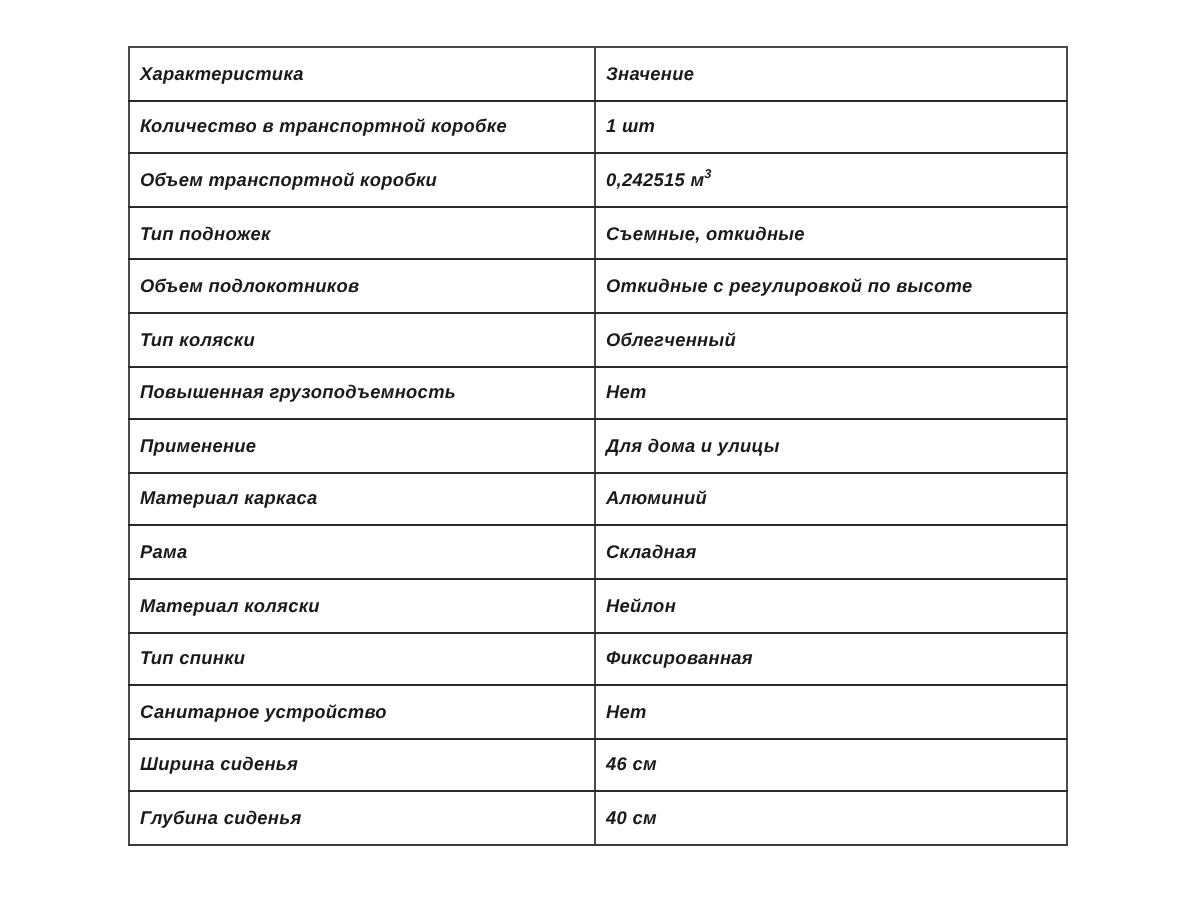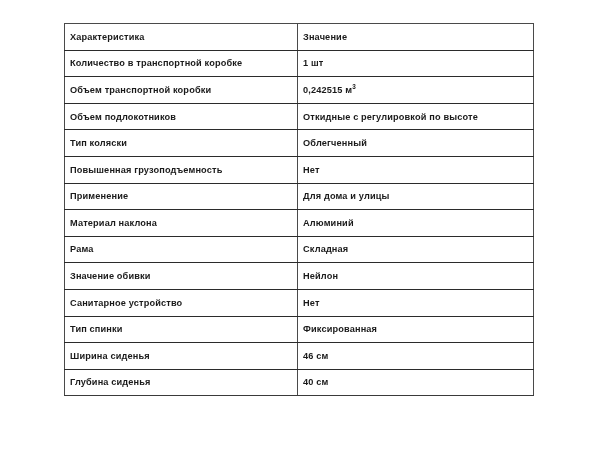--- a/index.html
+++ b/index.html
@@ -33,20 +33,21 @@
     height: 25.6px;
     padding: 0 4px 0 5px;
     font-size: 9.2px;
     font-weight: bold;
     color: #1a1a1a;
     letter-spacing: 0.15px;
     vertical-align: middle;
     line-height: 1.1;
     white-space: nowrap;
     overflow: hidden;
+    font-style: italic;
   }
   table.spec-table tr:last-child td {
     border-bottom: 1px solid #3a3a3a;
   }
   sup {
     font-size: 6.4px;
     vertical-align: super;
     line-height: 0;
   }
 </style>
@@ -66,54 +67,58 @@
       </tr>
     <tr>
           <td>Количество в транспортной коробке</td>
           <td>1 шт</td>
         </tr>
         <tr>
           <td>Объем транспортной коробки</td>
           <td>0,242515 м<sup>3</sup></td>
         </tr>
         <tr>
+          <td>Тип подножек</td>
+          <td>Съемные, откидные</td>
+        </tr>
+        <tr>
           <td>Объем подлокотников</td>
           <td>Откидные с регулировкой по высоте</td>
         </tr>
         <tr>
           <td>Тип коляски</td>
           <td>Облегченный</td>
         </tr>
         <tr>
           <td>Повышенная грузоподъемность</td>
           <td>Нет</td>
         </tr>
         <tr>
           <td>Применение</td>
           <td>Для дома и улицы</td>
         </tr>
         <tr>
-          <td>Материал наклона</td>
+          <td>Материал каркаса</td>
           <td>Алюминий</td>
         </tr>
         <tr>
           <td>Рама</td>
           <td>Складная</td>
         </tr>
         <tr>
-          <td>Значение обивки</td>
+          <td>Материал коляски</td>
           <td>Нейлон</td>
+        </tr>
+        <tr>
+          <td>Тип спинки</td>
+          <td>Фиксированная</td>
         </tr>
         <tr>
           <td>Санитарное устройство</td>
           <td>Нет</td>
-        </tr>
-        <tr>
-          <td>Тип спинки</td>
-          <td>Фиксированная</td>
         </tr>
         <tr>
           <td>Ширина сиденья</td>
           <td>46 см</td>
         </tr>
         <tr>
           <td>Глубина сиденья</td>
           <td>40 см</td>
         </tr>
       </tbody>

